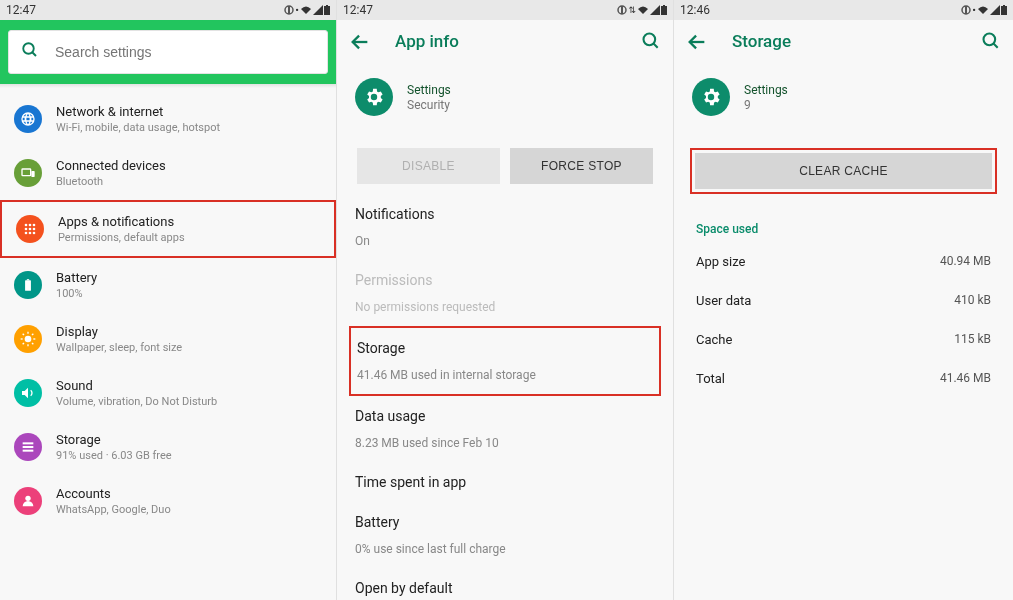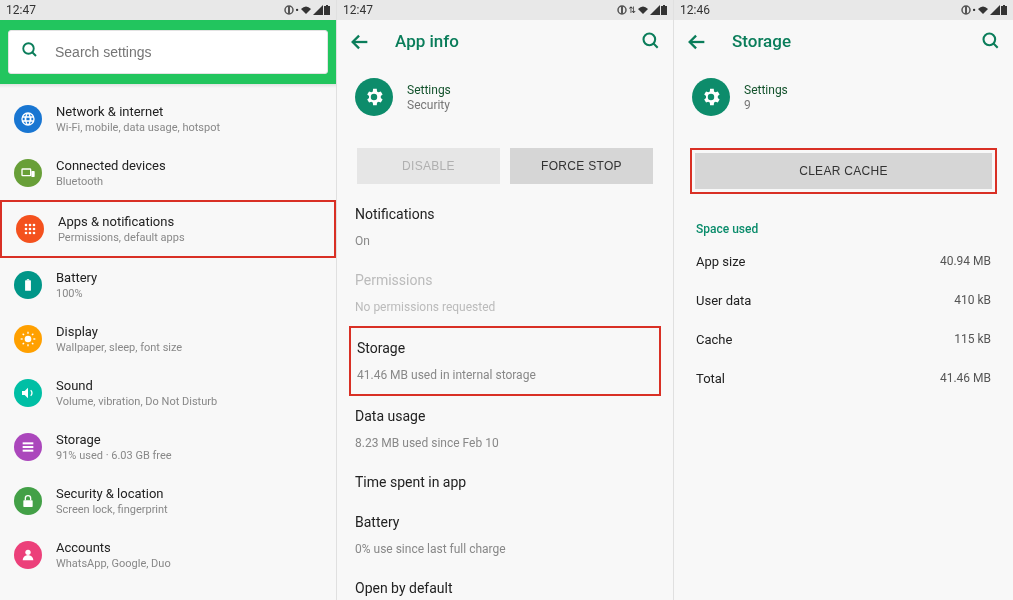--- a/index.html
+++ b/index.html
@@ -277,32 +277,20 @@
             <rect x="4" y="10.5" width="16" height="3"></rect>
             <rect x="4" y="16" width="16" height="3"></rect>
           </svg>
         </div>
     <div class="txt">
       <div class="title">Storage</div>
       <div class="sub">91% used · 6.03 GB free</div>
     </div>
       </div>
       <div class="setting-item">
-    <div class="icon-circ" style="background:#43a047">
-          <svg width="16" height="16" viewBox="0 0 24 24" fill="#fff">
-            <rect x="5" y="11" width="14" height="10" rx="1"></rect>
-            <path d="M8 11V8a4 4 0 018 0v3" fill="none" stroke="#fff" stroke-width="2"></path>
-          </svg>
-        </div>
-    <div class="txt">
-      <div class="title">Security &amp; location</div>
-      <div class="sub">Screen lock, fingerprint</div>
-    </div>
-      </div>
-      <div class="setting-item">
     <div class="icon-circ" style="background:#ec407a">
           <svg width="16" height="16" viewBox="0 0 24 24" fill="#fff">
             <circle cx="12" cy="8" r="4"></circle>
             <path d="M4 20a8 8 0 0116 0z"></path>
           </svg>
         </div>
     <div class="txt">
       <div class="title">Accounts</div>
       <div class="sub">WhatsApp, Google, Duo</div>
     </div>

